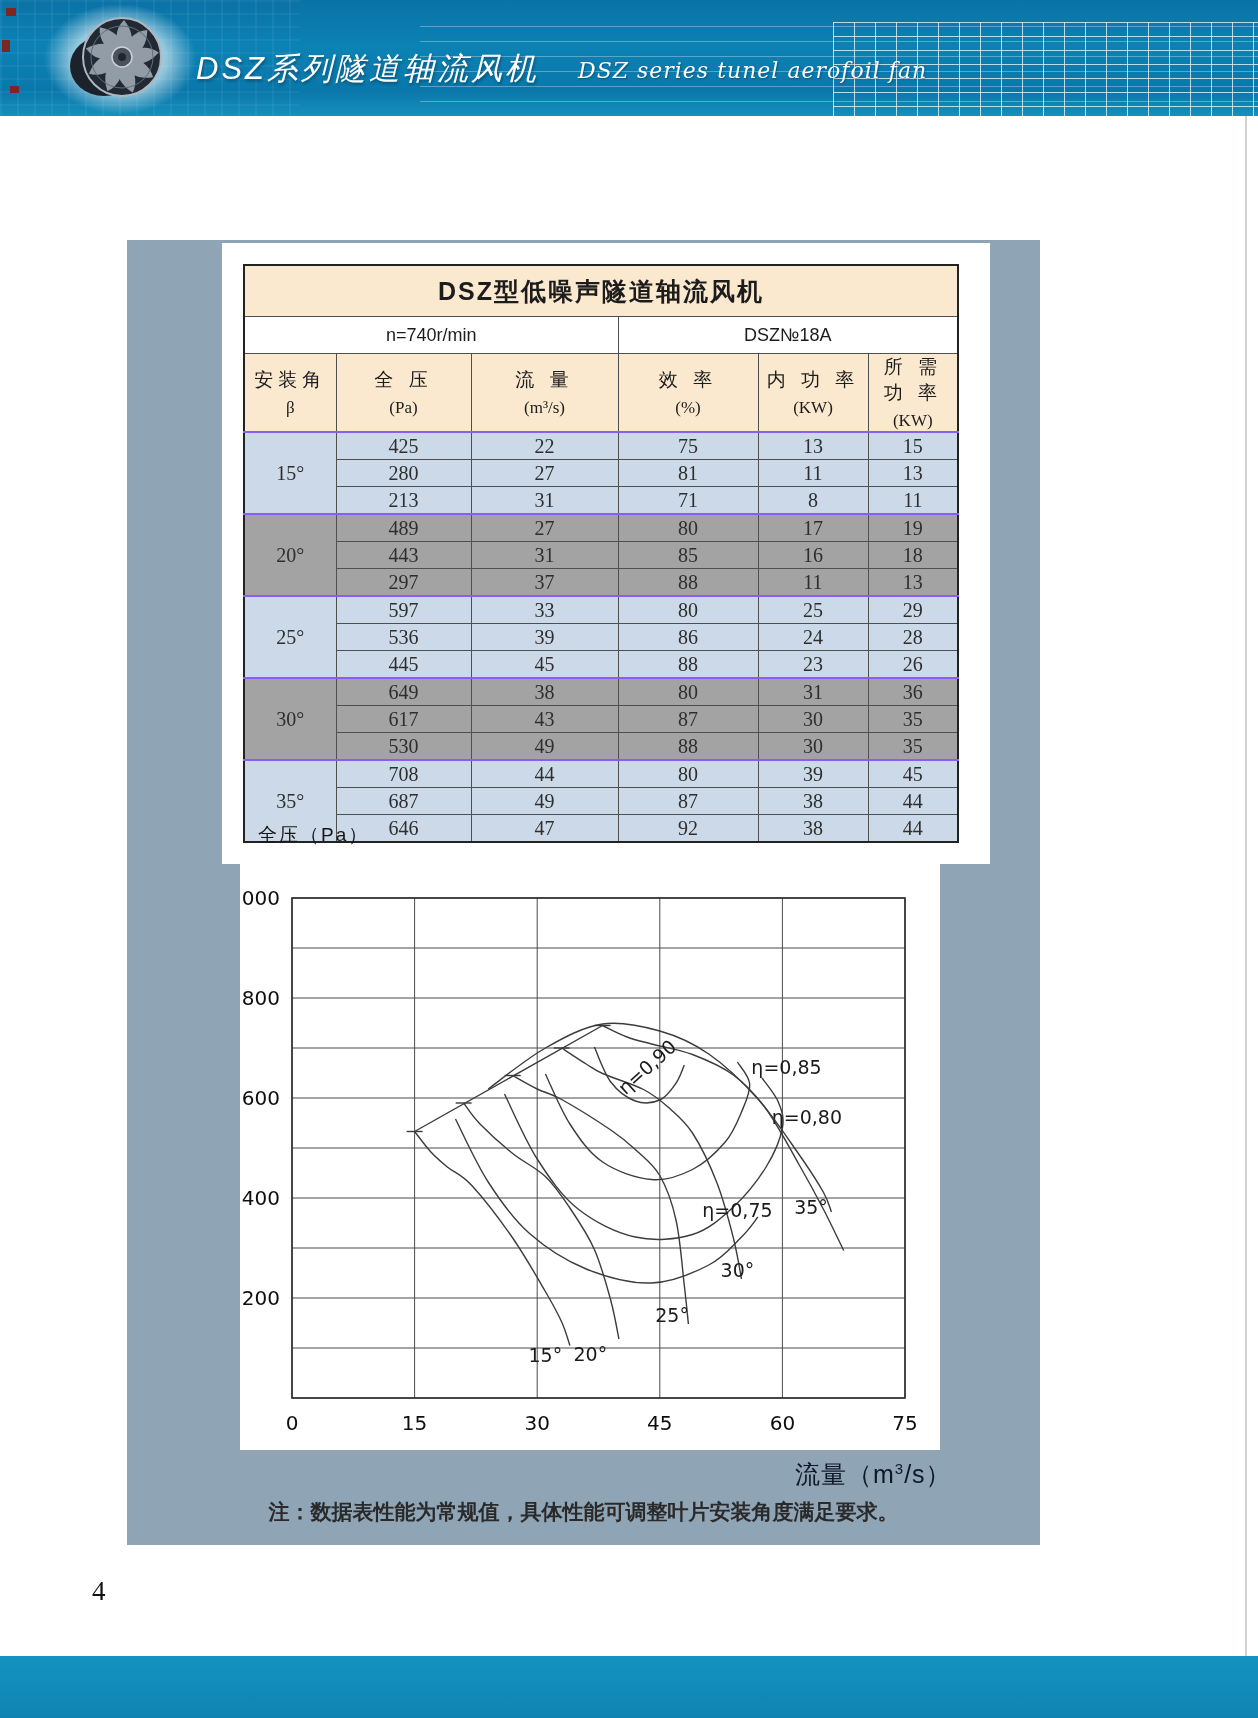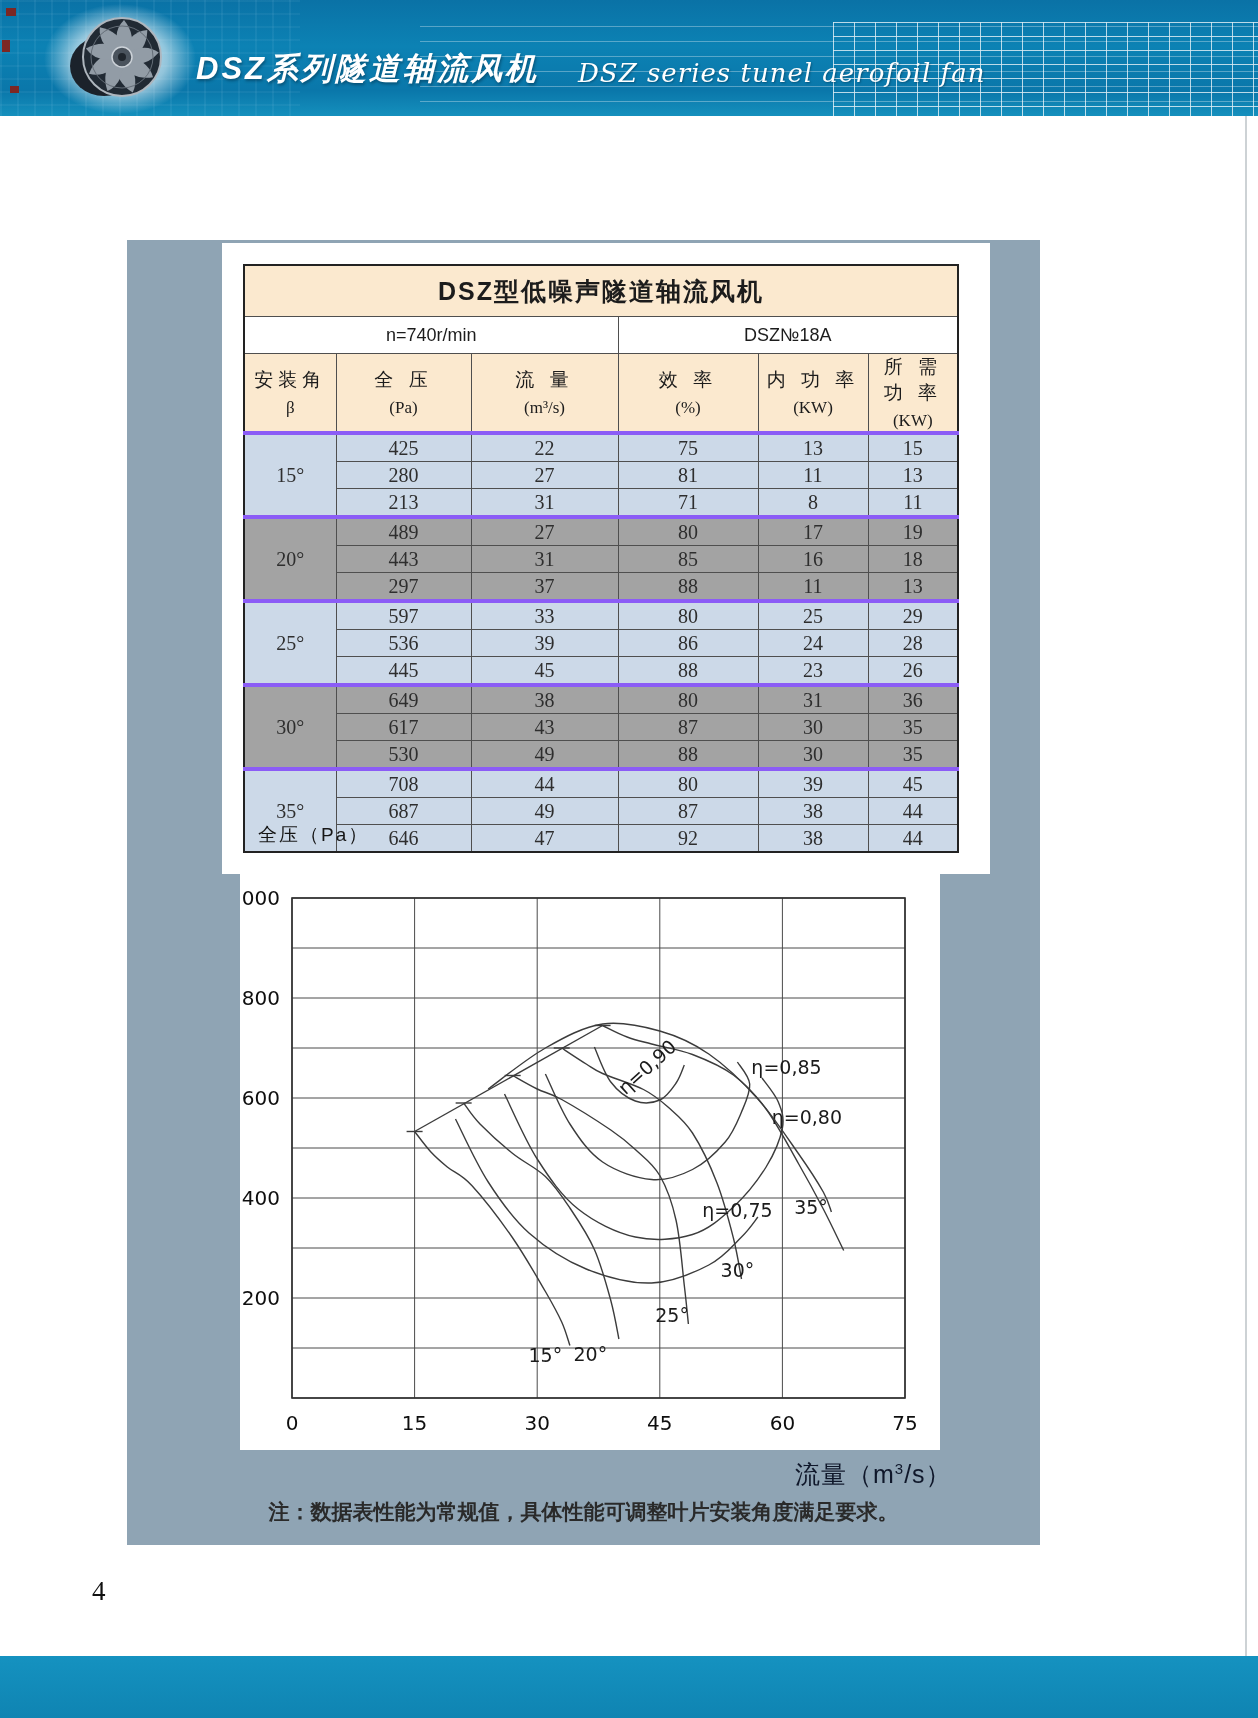--- a/index.html
+++ b/index.html
@@ -13,23 +13,23 @@
           background:
             repeating-linear-gradient(90deg, rgba(180,220,240,.14) 0 2px, transparent 2px 17px),
             repeating-linear-gradient(180deg, rgba(180,220,240,.12) 0 2px, transparent 2px 13px);}
   .banner .chip{position:absolute;background:#7c2724;}
   .banner .h-lines{position:absolute;left:420px;right:0;top:26px;height:78px;opacity:.35;
           background:repeating-linear-gradient(180deg, rgba(255,255,255,.9) 0 1px, transparent 1px 15px);}
   .banner .gridpat{position:absolute;right:0;top:22px;width:425px;height:94px;opacity:.85;
           background:
             repeating-linear-gradient(90deg, rgba(255,255,255,.85) 0 1px, transparent 1px 21px),
             repeating-linear-gradient(180deg, rgba(255,255,255,.85) 0 1px, transparent 1px 14px);}
-  .banner-title-cn{position:absolute;left:196px;top:48px;color:#fff;font-size:31px;font-weight:bold;
+  .banner-title-cn{position:absolute;left:196px;top:48px;color:#fff;font-size:31px;font-weight:normal;
           font-style:italic;letter-spacing:3px;text-shadow:1px 2px 3px rgba(0,30,50,.45);text-align:center;}
-  .banner-title-en{position:absolute;left:578px;top:58px;color:#fff;font-size:26px;
+  .banner-title-en{position:absolute;left:578px;top:58px;color:#fff;font-size:22px;
           font-family:"DejaVu Serif",serif;font-style:italic;letter-spacing:1px;
           text-shadow:1px 1px 2px rgba(0,30,50,.4);}
   .fan{position:absolute;left:40px;top:2px;}
 
   
   .page-edge{position:absolute;left:1245px;top:116px;width:2px;height:1540px;background:#cdd2d5;}
   .bottom-bar{position:absolute;left:0;top:1656px;width:1258px;height:62px;
           background:linear-gradient(180deg,#1592c0 0%,#0f84b2 100%);}
   .page-num{position:absolute;left:92px;top:1576px;font-size:27px;color:#111;
           font-family:"Liberation Serif",serif;}
@@ -45,21 +45,21 @@
           letter-spacing:2px;color:#1c1c1c;}
   .t-model td{background:#ffffff;height:36px;text-align:center;font-size:18px;color:#1c1c1c;}
   .t-head th{background:#fbe9cf;height:58px;text-align:center;font-weight:normal;color:#1c1c1c;
           border-bottom:2px solid #222;}
   .t-head .l1{display:block;font-size:19px;letter-spacing:5px;margin-bottom:5px;}
   .t-head .l2{display:block;font-size:17px;font-family:"Liberation Serif",serif;letter-spacing:0;}
   tbody.t-body td{height:26px;text-align:center;font-family:"Liberation Serif",serif;
           font-size:20px;color:#2e2e2e;}
   tr.grp-blue td{background:#ccd9e8;}
   tr.grp-cream td{background:#a3a3a3;}
-  tr.group-start td{border-top:4px solid #8b5cf6;}
+  tr.group-start td{border-top:2px solid #8b5cf6;}
   td.angle-cell{font-size:20px;}
 
   
   .chart-ylabel{position:absolute;left:131px;top:582px;font-size:19px;color:#161616;letter-spacing:2px;}
   .chart-panel{position:absolute;left:113px;top:618px;width:700px;height:592px;background:#fff;}
   .chart-xlabel{position:absolute;left:668px;top:1218px;font-size:25px;color:#0f172a;letter-spacing:1px;}
   .chart-xlabel sup{font-size:15px;}
   .note-line{position:absolute;left:0;top:1258px;width:913px;text-align:center;
           font-size:21px;font-weight:bold;color:#2a2a2a;}
 

